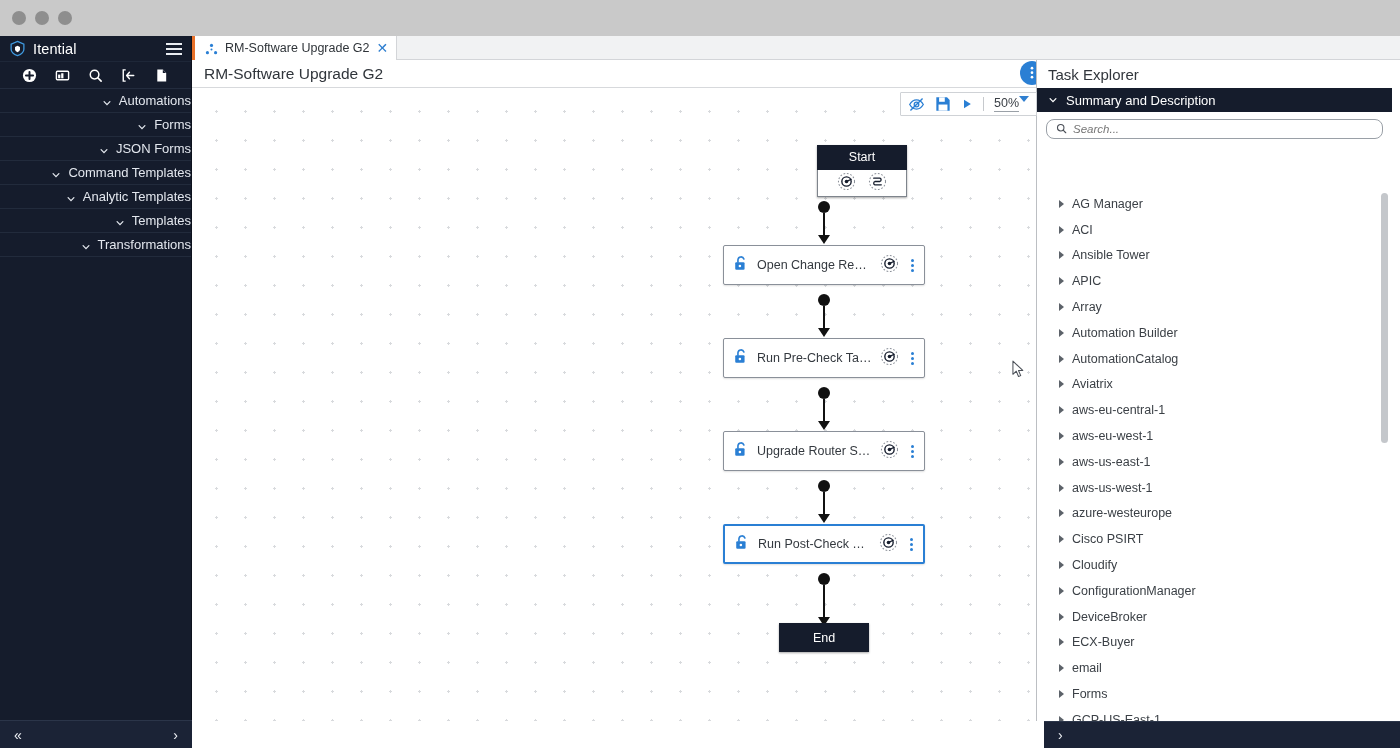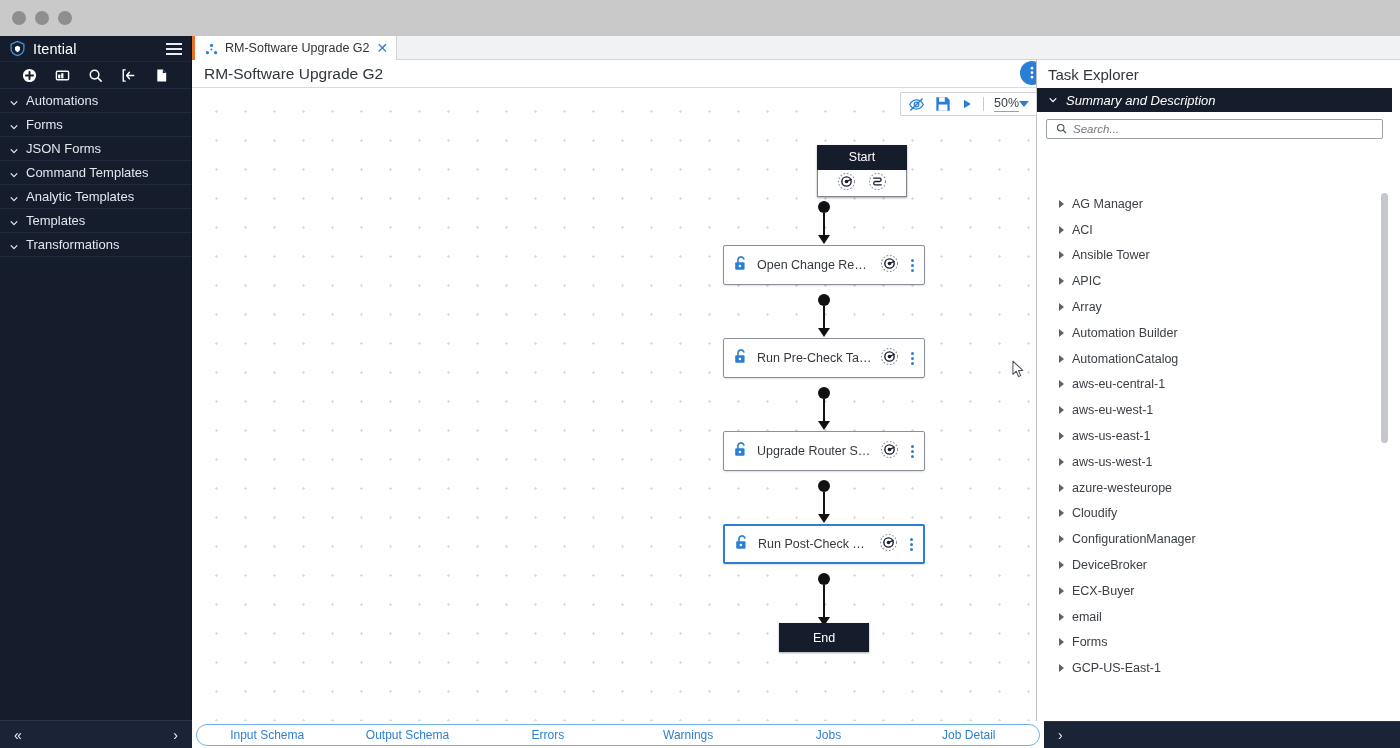--- a/index.html
+++ b/index.html
@@ -37,21 +37,21 @@
   #iconrow {
     height: 27px; display: flex; align-items: center; justify-content: center;
     gap: 18px; border-bottom: 1px solid #232c3e;
   }
   #iconrow .ic { width: 15px; height: 15px; display: flex; align-items: center; justify-content: center; cursor: pointer; }
   #iconrow svg { display: block; }
 
   .navitem {
     height: 24px; display: flex; align-items: center; gap: 7px;
     padding-left: 9px; font-size: 13px; color: #e3e7ee;
-    border-bottom: 1px solid #222b3c; cursor: pointer;
+    border-bottom: 1px solid #222b3c; cursor: pointer; justify-content: flex-end;
   }
   .navitem .chev { width: 10px; height: 10px; flex: 0 0 auto; }
 
   #sidebarfoot {
     position: absolute; left: 0; bottom: 0; width: 192px; height: 28px;
     background: #1b2336; border-top: 1px solid #2b3549;
     display: flex; align-items: center; justify-content: space-between;
     padding: 0 14px; color: #eef1f6; font-size: 14px;
   }
   #sidebarfoot span { cursor: pointer; }
@@ -99,21 +99,21 @@
   }
 
   #zoomtoolbar {
     position: absolute; left: 708px; top: 4px;
     height: 24px; background: #ffffff; border: 1px solid #cfd2d6;
     display: flex; align-items: center; gap: 10px; padding: 0 7px;
     border-radius: 1px; z-index: 5;
   }
   #zoomtoolbar .tb { display: flex; align-items: center; cursor: pointer; }
   #zoomtoolbar .sep { width: 1px; height: 14px; background: #c6c9cd; }
-  #zoomlevel { display: flex; align-items: center; cursor: pointer; }
+  #zoomlevel { display: flex; cursor: pointer; }
   #zoomlevel .zval { font-size: 12.5px; color: #3a3f45; border-bottom: 1px solid #9aa0a7; padding-bottom: 1px; }
   .caret { width: 0; height: 0; border-left: 5px solid transparent; border-right: 5px solid transparent; border-top: 6px solid #2f7fd0; }
 
   
   .node { position: absolute; }
 
   .terminal {
     width: 90px; background: #151c2c; color: #fff;
     text-align: center; font-size: 12.5px;
     box-shadow: 0 1px 2px rgba(0,0,0,.35);
@@ -168,26 +168,26 @@
     position: absolute; left: 1036px; top: 60px; width: 356px; height: 661px;
     background: #ffffff; border-left: 1px solid #bcbfc3;
   }
   #rpheader { height: 28px; display: flex; align-items: center; padding-left: 11px; }
   #rptitle { font-size: 15px; color: #31363c; }
 
   .rpsection {
     height: 24px; display: flex; align-items: center; gap: 8px; padding-left: 11px;
     font-size: 13px; cursor: pointer;
   }
-  .rpsection.dark { background: #151c2c; color: #ffffff; font-style: italic; }
+  .rpsection.dark { background: #151c2c; color: #ffffff; }
   .rpsection.active { background: #4a9ad9; color: #ffffff; }
 
   #searchwrap { padding: 7px 9px 6px 9px; }
   #searchbox {
-    height: 20px; border: 1px solid #9aa0a7; border-radius: 2px;
+    height: 20px; border: 1px solid #9aa0a7; border-radius: 8px;
     display: flex; align-items: center; gap: 6px; padding: 0 9px;
     background: #fff;
   }
   #searchbox input {
     border: none; outline: none; flex: 1 1 auto;
     font-size: 11.5px; font-style: italic; color: #6d737a;
     font-family: "Liberation Sans", sans-serif; background: transparent;
   }
 
   #tasklist { position: absolute; left: 0; top: 131px; width: 354px; height: 592px; overflow: hidden; }
@@ -526,30 +526,20 @@
       <span>End</span>
     </div>
 
     <div id="cursor">
       <svg viewBox="0 0 14 20" width="13" height="19">
           <path d="M1 1 L1 15.2 L4.6 11.8 L7 17.6 L9.4 16.6 L7 11 L11.6 11 Z" fill="#ffffff" stroke="#4b5058" stroke-width="1.1" stroke-linejoin="round"></path>
         </svg>
     </div>
   </div>
 
-  <div id="bottomtabs">
-    <div id="bottomtabsinner">
-      <span class="btab">Input Schema</span>
-      <span class="btab">Output Schema</span>
-      <span class="btab">Errors</span>
-      <span class="btab">Warnings</span>
-      <span class="btab">Jobs</span>
-      <span class="btab">Job Detail</span>
-    </div>
-  </div>
 
   <div id="rightpanel">
     <div id="rpheader">
       <span id="rptitle">Task Explorer</span>
     </div>
 
     <div class="rpsection dark">
       <span><svg viewBox="0 0 12 12" width="10" height="10">
             <path d="M2.5 4.3 L6 8 L9.5 4.3" fill="none" stroke="#ffffff" stroke-width="1.5" stroke-linecap="round"></path>
           </svg></span>
@@ -594,37 +584,45 @@
       <div class="taskitem">
           <span class="arw"></span>
           <span>Automation Builder</span>
         </div>
       <div class="taskitem">
           <span class="arw"></span>
           <span>AutomationCatalog</span>
         </div>
       <div class="taskitem">
           <span class="arw"></span>
+          <span>Aviatrix</span>
+        </div>
+      <div class="taskitem">
+          <span class="arw"></span>
           <span>aws-eu-central-1</span>
         </div>
       <div class="taskitem">
           <span class="arw"></span>
           <span>aws-eu-west-1</span>
         </div>
       <div class="taskitem">
           <span class="arw"></span>
           <span>aws-us-east-1</span>
         </div>
       <div class="taskitem">
           <span class="arw"></span>
           <span>aws-us-west-1</span>
         </div>
       <div class="taskitem">
           <span class="arw"></span>
           <span>azure-westeurope</span>
+        </div>
+      <div class="taskitem">
+          <span class="arw"></span>
+          <span>Cisco PSIRT</span>
         </div>
       <div class="taskitem">
           <span class="arw"></span>
           <span>Cloudify</span>
         </div>
       <div class="taskitem">
           <span class="arw"></span>
           <span>ConfigurationManager</span>
         </div>
       <div class="taskitem">

